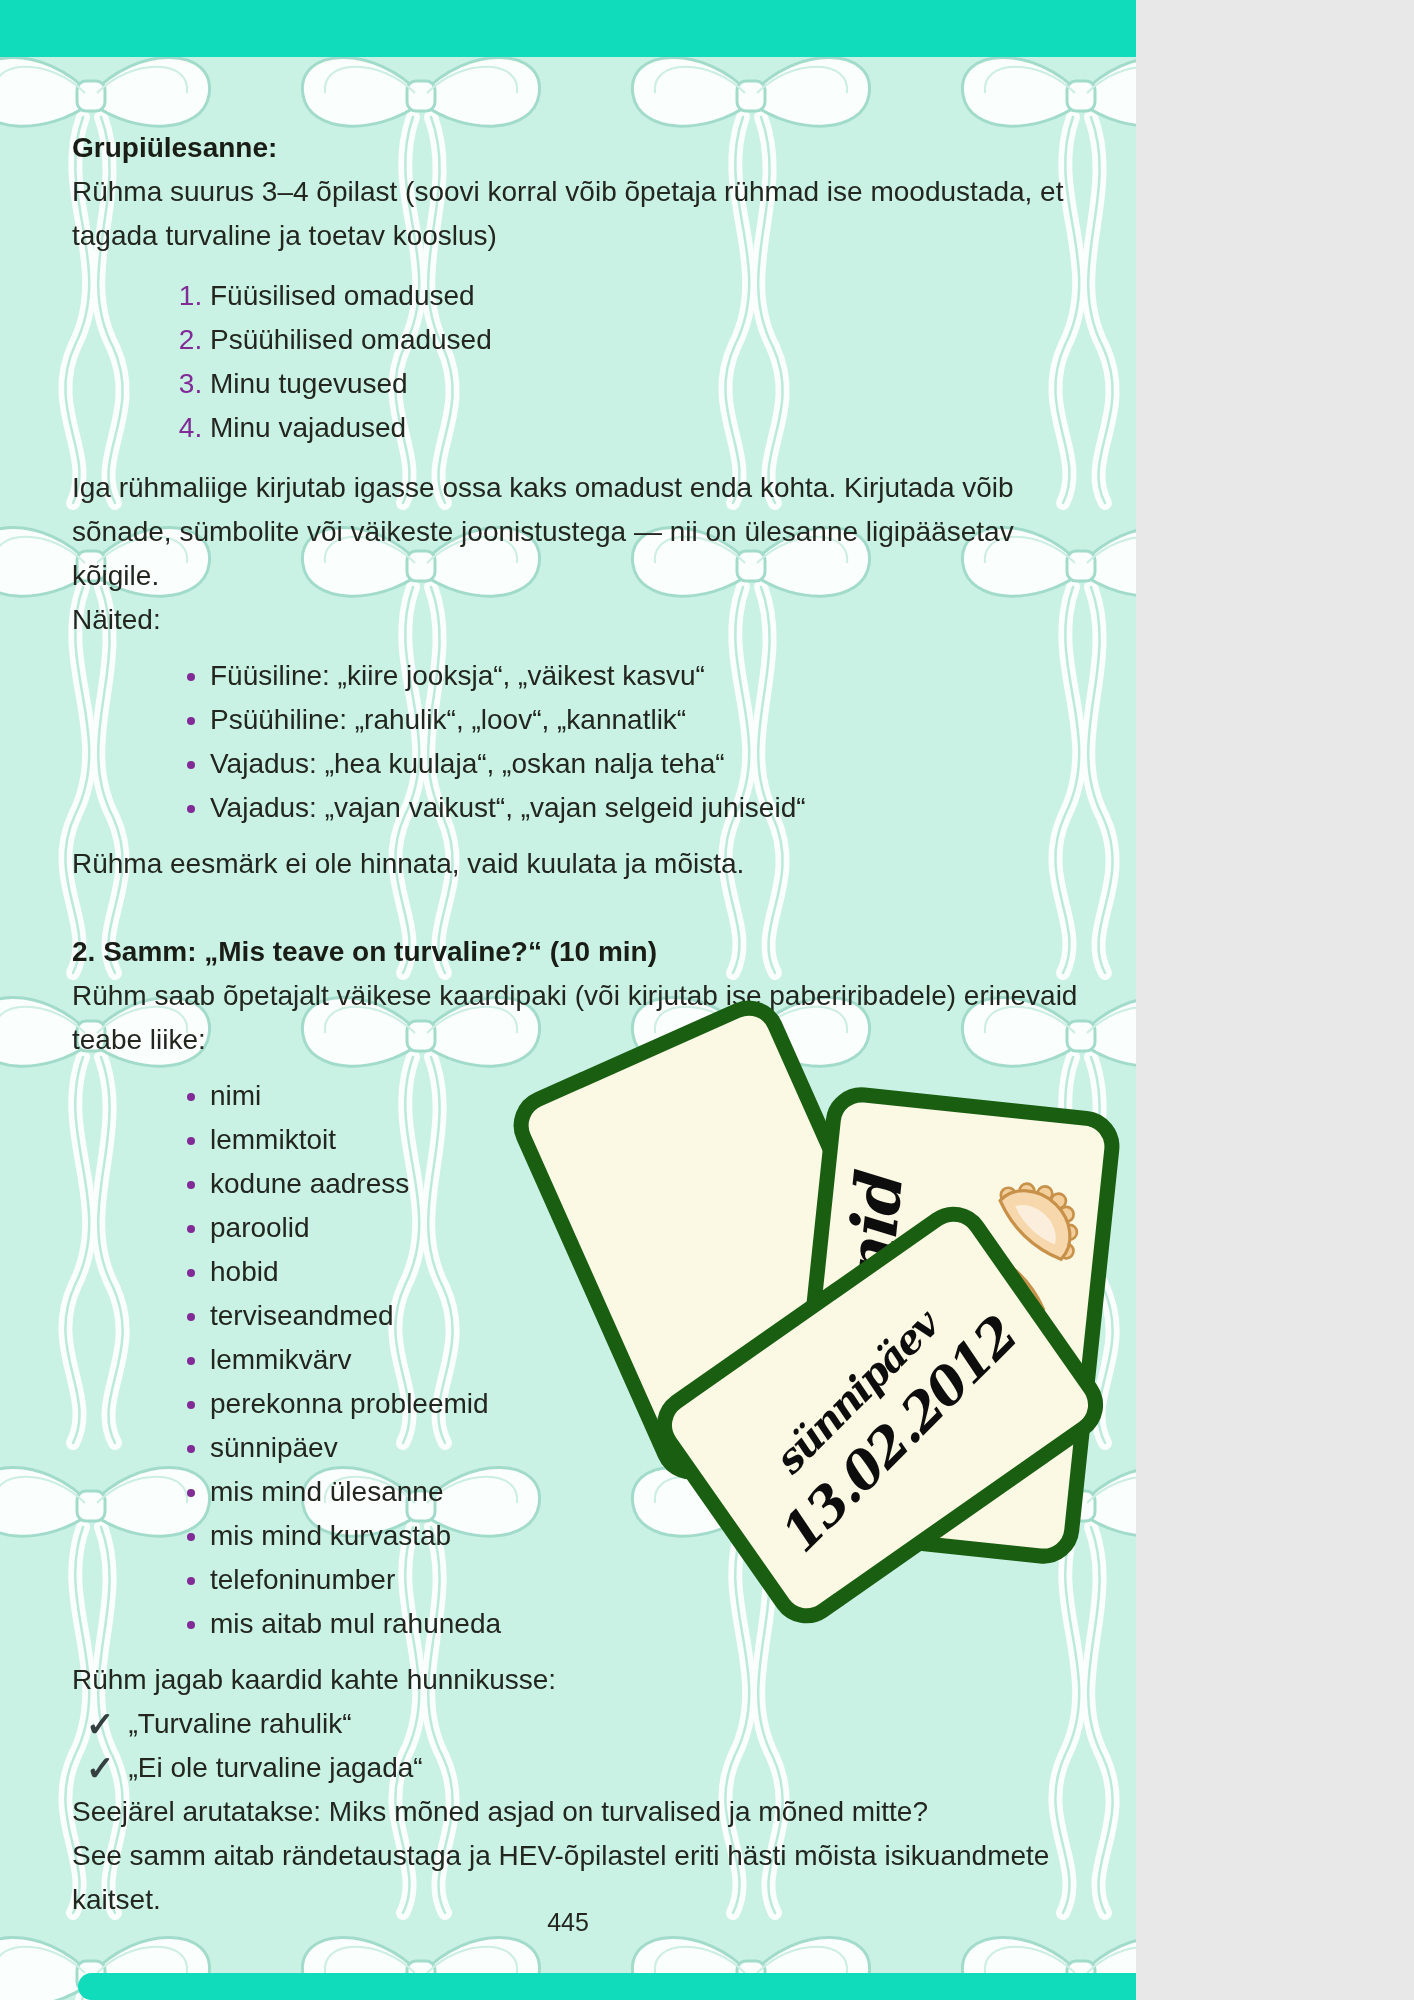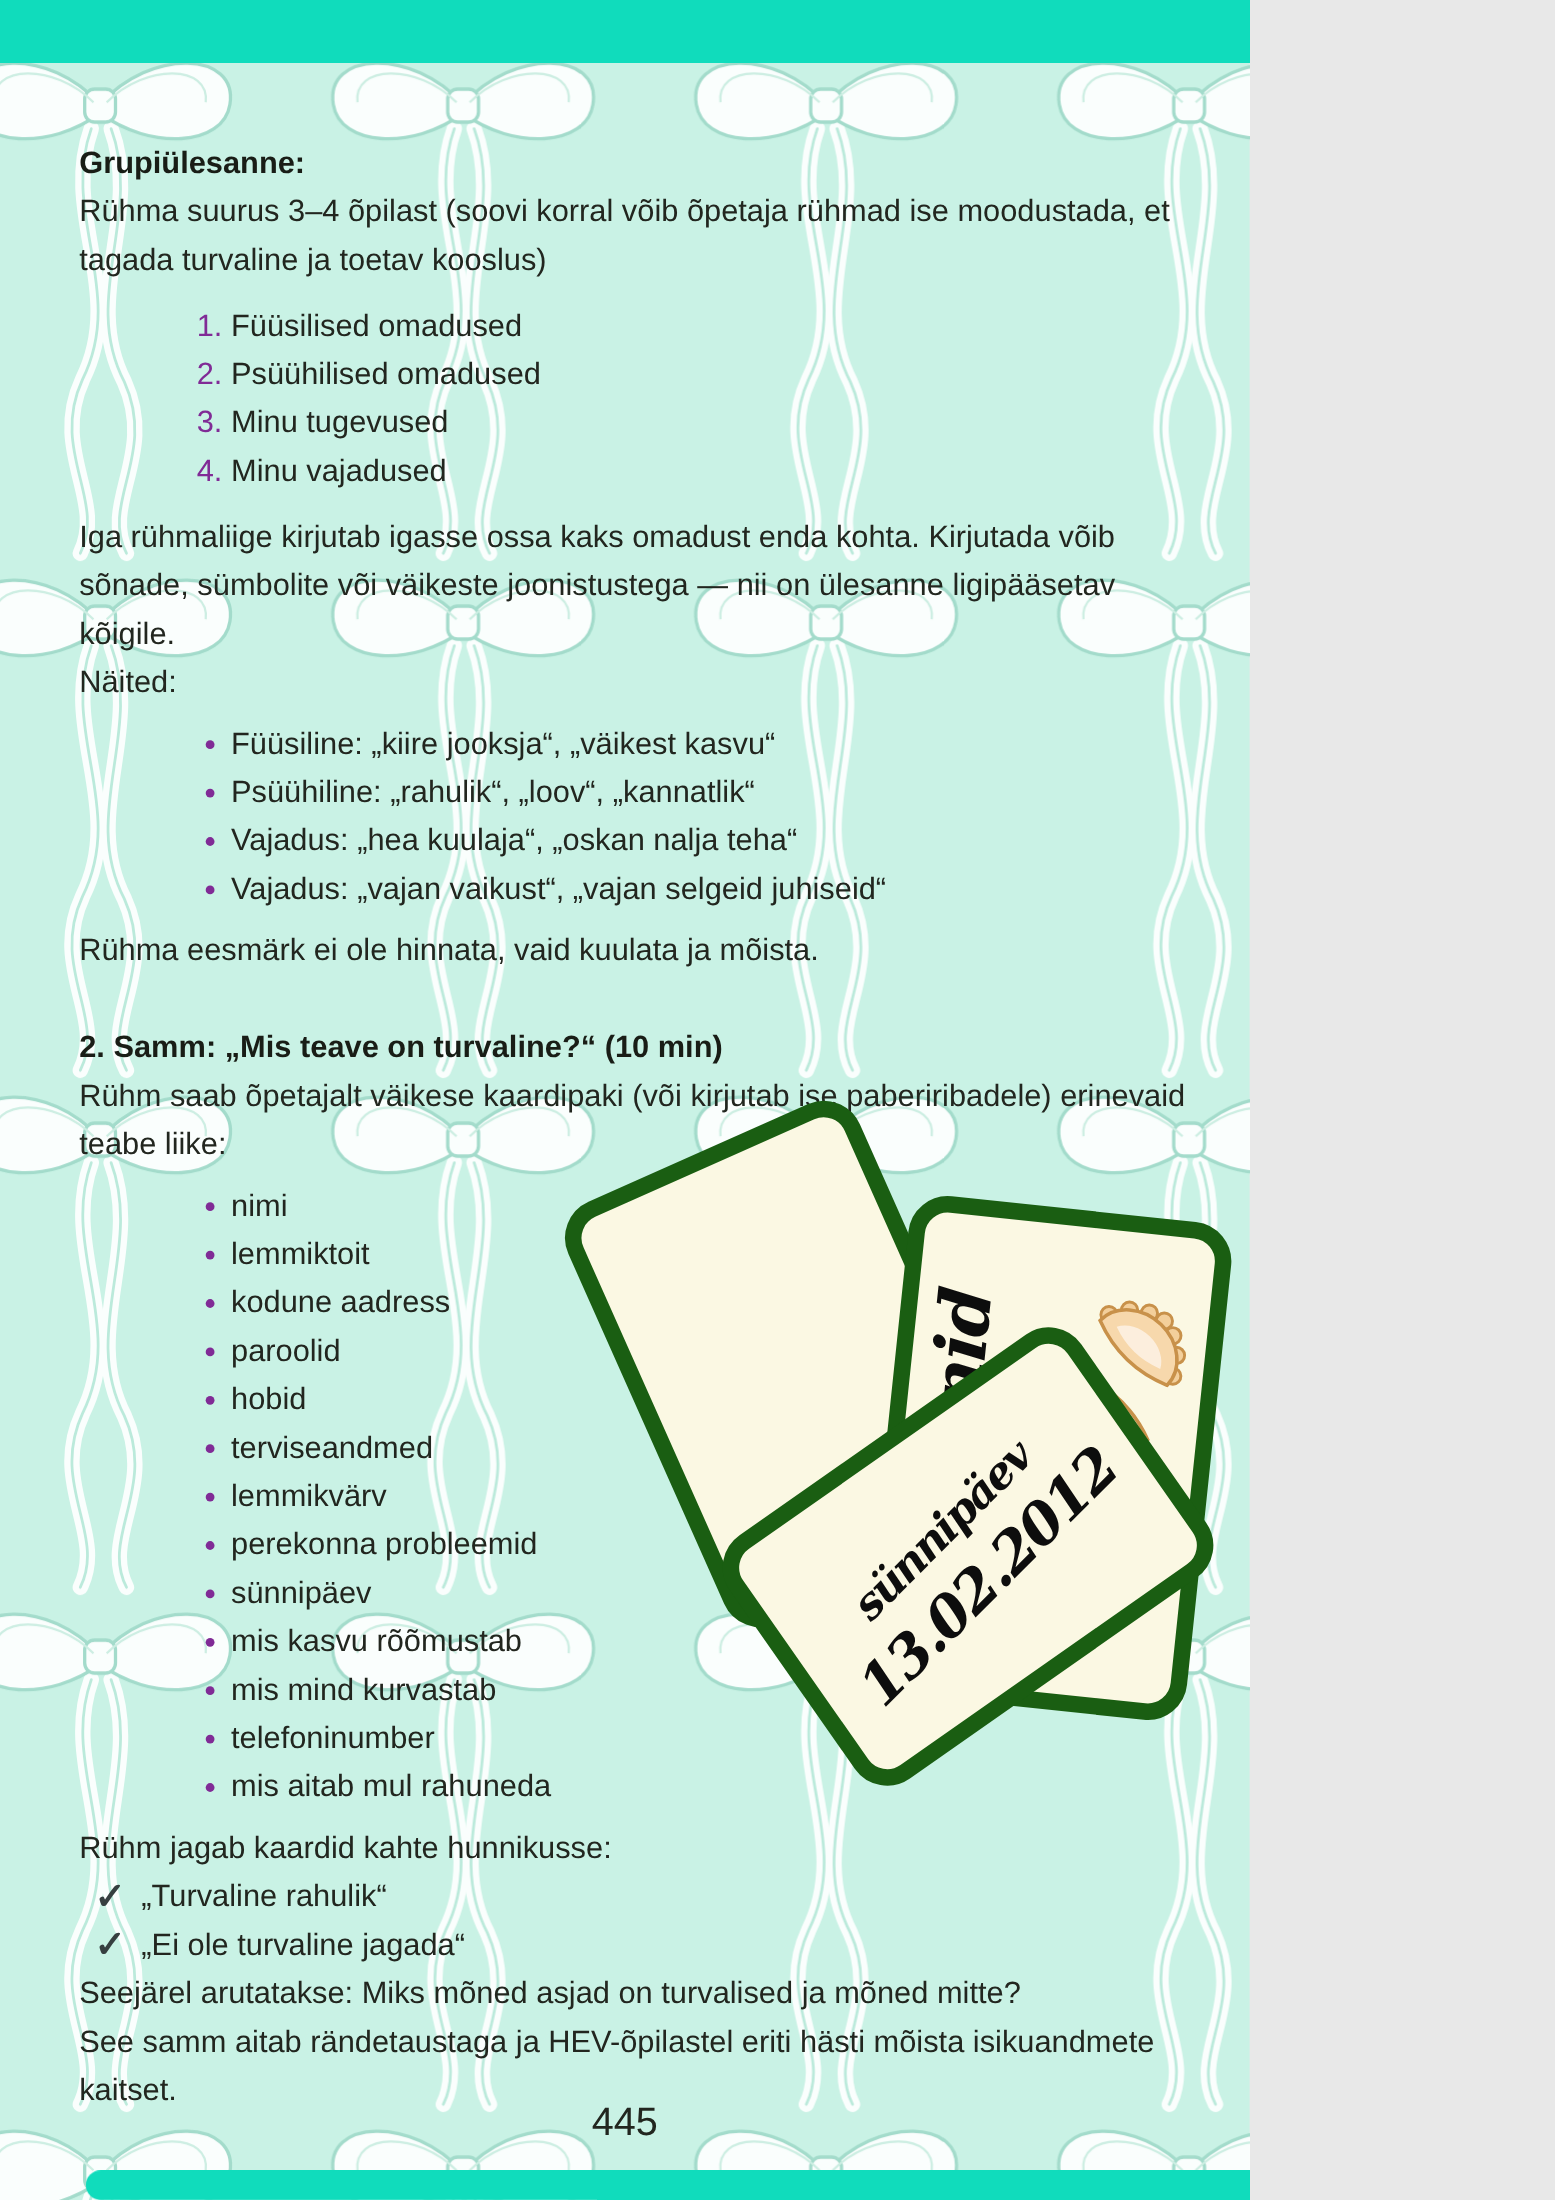--- a/index.html
+++ b/index.html
@@ -29,21 +29,21 @@
   ol.numlist{margin:16px;padding-left:122px;color:inherit;}
   ol.numlist li::marker{color:#802b96;}
   ul.bullets{margin:12px;padding-left:126px;list-style:disc;}
   ul.bullets li::marker{color:#802b96;font-size:26px;}
   li{line-height:44px;}
   .gap-top{margin-top:44px !important;}
   .check-row{display:flex;align-items:center;gap:14px;margin-left:14px;line-height:44px;}
   .tick{font-size:34px;font-weight:bold;color:#363f40;line-height:44px;}
   .pagenum{
     position:absolute;left:0;right:0;top:1908px;text-align:center;
-    font-size:36px;color:#22261f;z-index:2;
+    font-size:25px;color:#22261f;z-index:2;
   }
   
   .card{
     position:absolute;
     background:#fbf8e3;
     border:15px solid #1a5e12;
     border-radius:36px;
     box-sizing:border-box;
   }
   .card-back{left:575px;top:1030px;width:290px;height:420px;transform:rotate(-24deg);z-index:4;}
@@ -151,21 +151,21 @@
     <ul class="bullets">
       <li>nimi</li>
       <li>lemmiktoit</li>
       <li>kodune aadress</li>
       <li>paroolid</li>
       <li>hobid</li>
       <li>terviseandmed</li>
       <li>lemmikvärv</li>
       <li>perekonna probleemid</li>
       <li>sünnipäev</li>
-      <li>mis kasvu rõõmustab</li>
+      <li>mis mind ülesanne</li>
       <li>mis mind kurvastab</li>
       <li>telefoninumber</li>
       <li>mis aitab mul rahuneda</li>
     </ul>
     <p>Rühm jagab kaardid kahte hunnikusse:</p>
     <div class="check-row">
       <span class="tick">✓</span>
       <span>„Turvaline rahulik“</span>
     </div>
     <div class="check-row">

